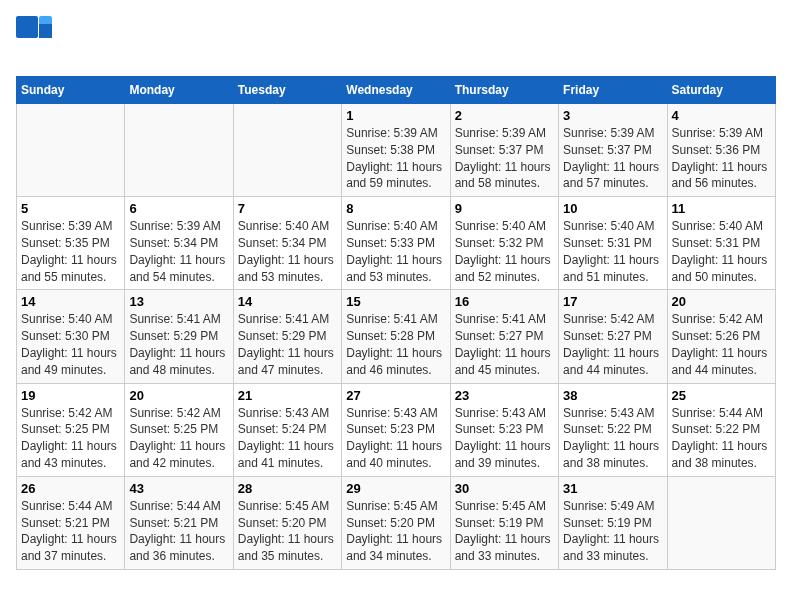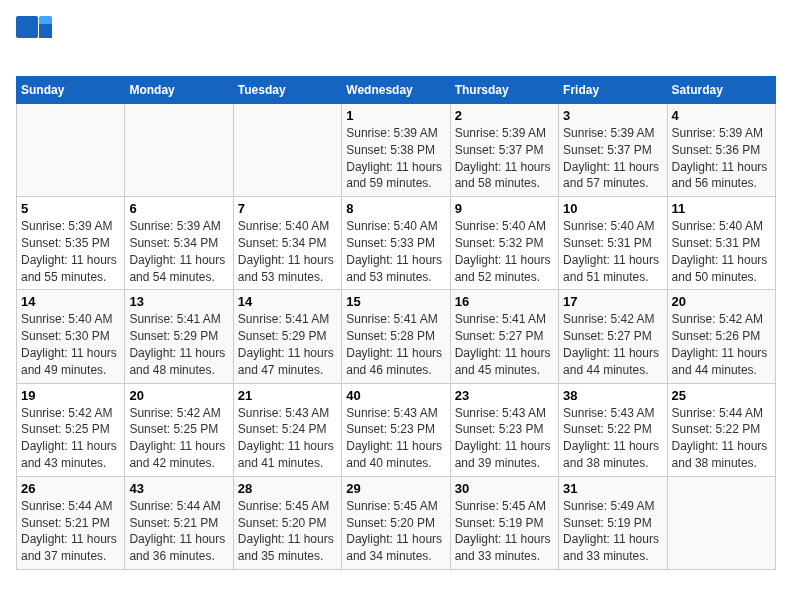--- a/index.html
+++ b/index.html
@@ -274,21 +274,21 @@
 and 42 minutes.</div>
         </td>
         <td>
           <span class="day-number">21</span>
           <div class="cell-info" style="white-space: pre-line;">Sunrise: 5:43 AM
 Sunset: 5:24 PM
 Daylight: 11 hours
 and 41 minutes.</div>
         </td>
         <td>
-          <span class="day-number">40</span>
+          <span class="day-number">27</span>
           <div class="cell-info" style="white-space: pre-line;">Sunrise: 5:43 AM
 Sunset: 5:23 PM
 Daylight: 11 hours
 and 40 minutes.</div>
         </td>
         <td>
           <span class="day-number">23</span>
           <div class="cell-info" style="white-space: pre-line;">Sunrise: 5:43 AM
 Sunset: 5:23 PM
 Daylight: 11 hours

